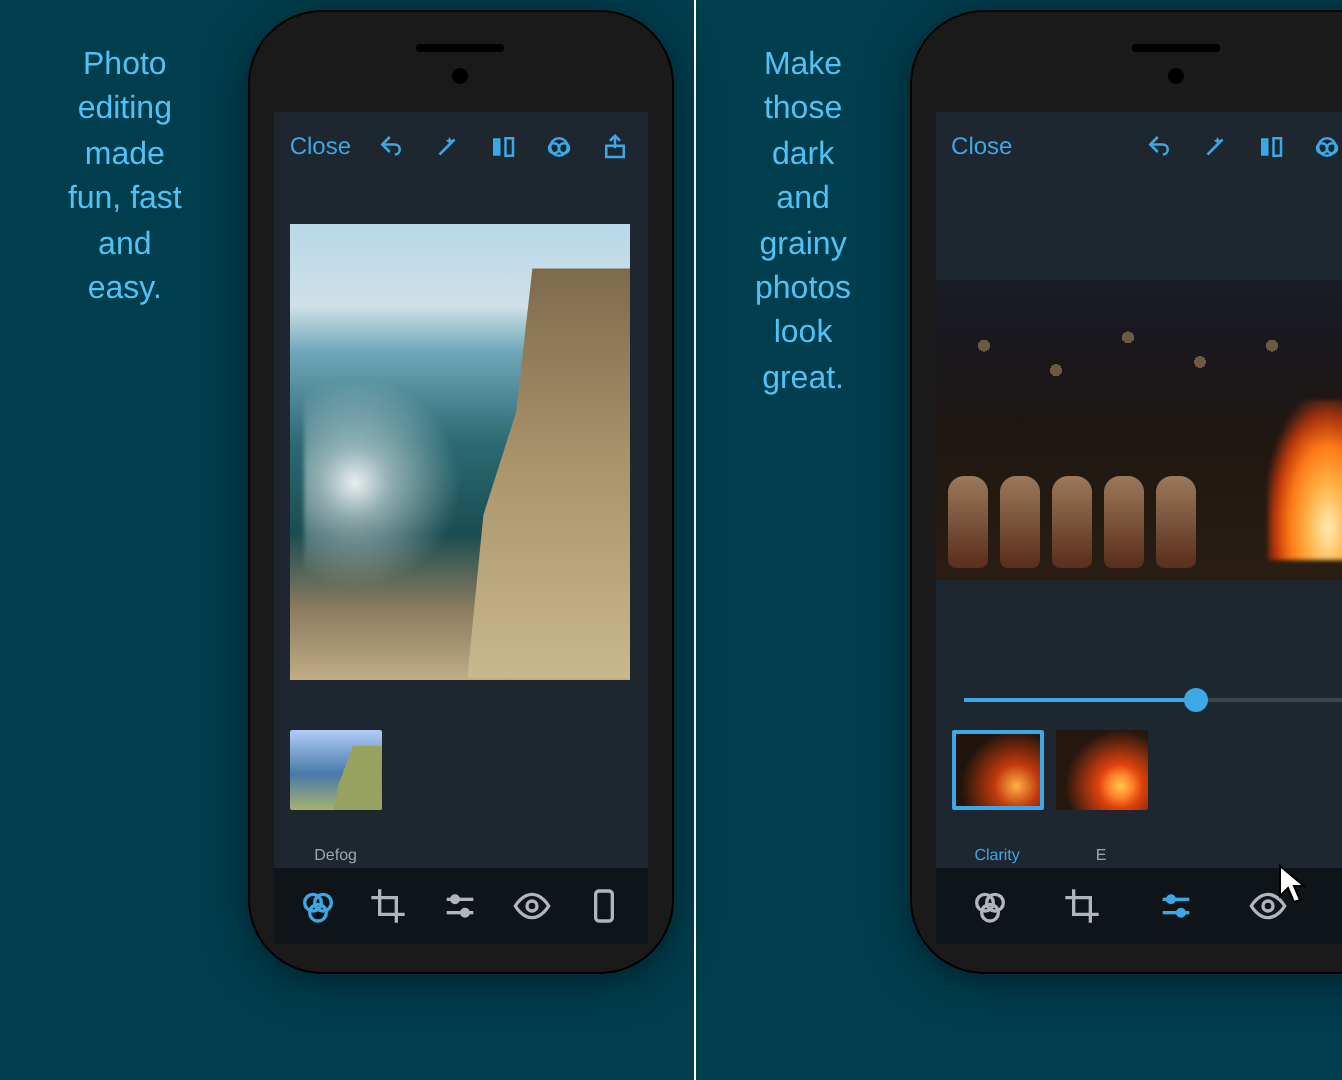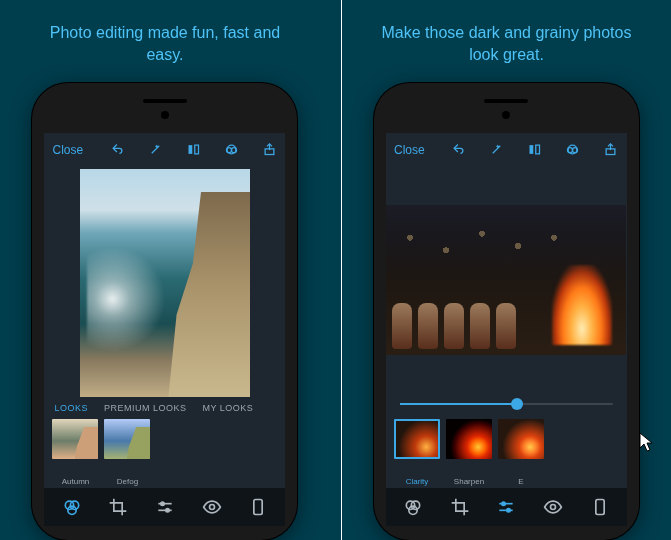--- a/index.html
+++ b/index.html
@@ -9,22 +9,22 @@
     width: 671px;
     height: 540px;
     overflow: hidden;
     display: flex;
     position: relative;
   }
   .panel {
     width: 50%;
     height: 100%;
     display: flex;
-    flex-direction: column;
-    align-items: center;
+    flex-direction: row;
+    align-items: flex-start;
   }
   .panel.right { border-left: 1px solid #fff; margin-left: 11px; }
   .headline {
     color: #4fc3f7;
     font-size: 16px;
     text-align: center;
     padding: 22px 30px 10px;
     line-height: 1.4;
     font-weight: 300;
   }
@@ -60,21 +60,21 @@
     background: #1e2730;
     display: flex;
     flex-direction: column;
     overflow: hidden;
   }
   .topbar {
     height: 34px;
     display: flex;
     align-items: center;
     padding: 0 8px;
-    gap: 22px;
+    gap: 12px;
   }
   .close-link { color: #3da8e6; font-size: 12px; margin-right: auto; cursor: pointer; }
   .top-icon { color: #3da8e6; width: 16px; height: 16px; display: flex; align-items: center; justify-content: center; cursor: pointer; }
   .top-icon svg { width: 15px; height: 15px; }
   .photo-area {
     flex: 1;
     display: flex;
     align-items: center;
     justify-content: center;
     background: #1e2730;
@@ -233,31 +233,22 @@
               <path d="M8 7l4-4 4 4"></path>
               <rect x="5" y="11" width="14" height="9"></rect>
             </svg>
           </span>
       </div>
 
       <div class="photo-area">
         <div class="mock-coast"></div>
       </div>
 
-      <div class="cat-tabs">
-        <span class="cat-tab active">LOOKS</span>
-        <span class="cat-tab">PREMIUM LOOKS</span>
-        <span class="cat-tab">MY LOOKS</span>
-      </div>
 
       <div class="thumb-row">
-        <div class="thumb-item">
-          <div class="thumb-box thumb-coast v3"></div>
-          <div class="thumb-label">Autumn</div>
-        </div>
         <div class="thumb-item">
           <div class="thumb-box thumb-coast v4"></div>
           <div class="thumb-label">Defog</div>
         </div>
       </div>
 
       <div class="bottom-bar">
         <span class="bb-icon active">
             <svg viewBox="0 0 24 24" fill="none" stroke="currentColor" stroke-width="2">
               <circle cx="9" cy="10" r="5"></circle>
@@ -355,24 +346,20 @@
           <div class="slider-thumb"></div>
         </div>
       </div>
 
       <div class="thumb-row">
         <div class="thumb-item active">
           <div class="thumb-box thumb-camp selected"></div>
           <div class="thumb-label">Clarity</div>
         </div>
         <div class="thumb-item">
-          <div class="thumb-box thumb-camp v2"></div>
-          <div class="thumb-label">Sharpen</div>
-        </div>
-        <div class="thumb-item">
           <div class="thumb-box thumb-camp v5"></div>
           <div class="thumb-label">E</div>
         </div>
       </div>
 
       <div class="bottom-bar">
         <span class="bb-icon">
             <svg viewBox="0 0 24 24" fill="none" stroke="currentColor" stroke-width="2">
               <circle cx="9" cy="10" r="5"></circle>
               <circle cx="15" cy="10" r="5"></circle>

